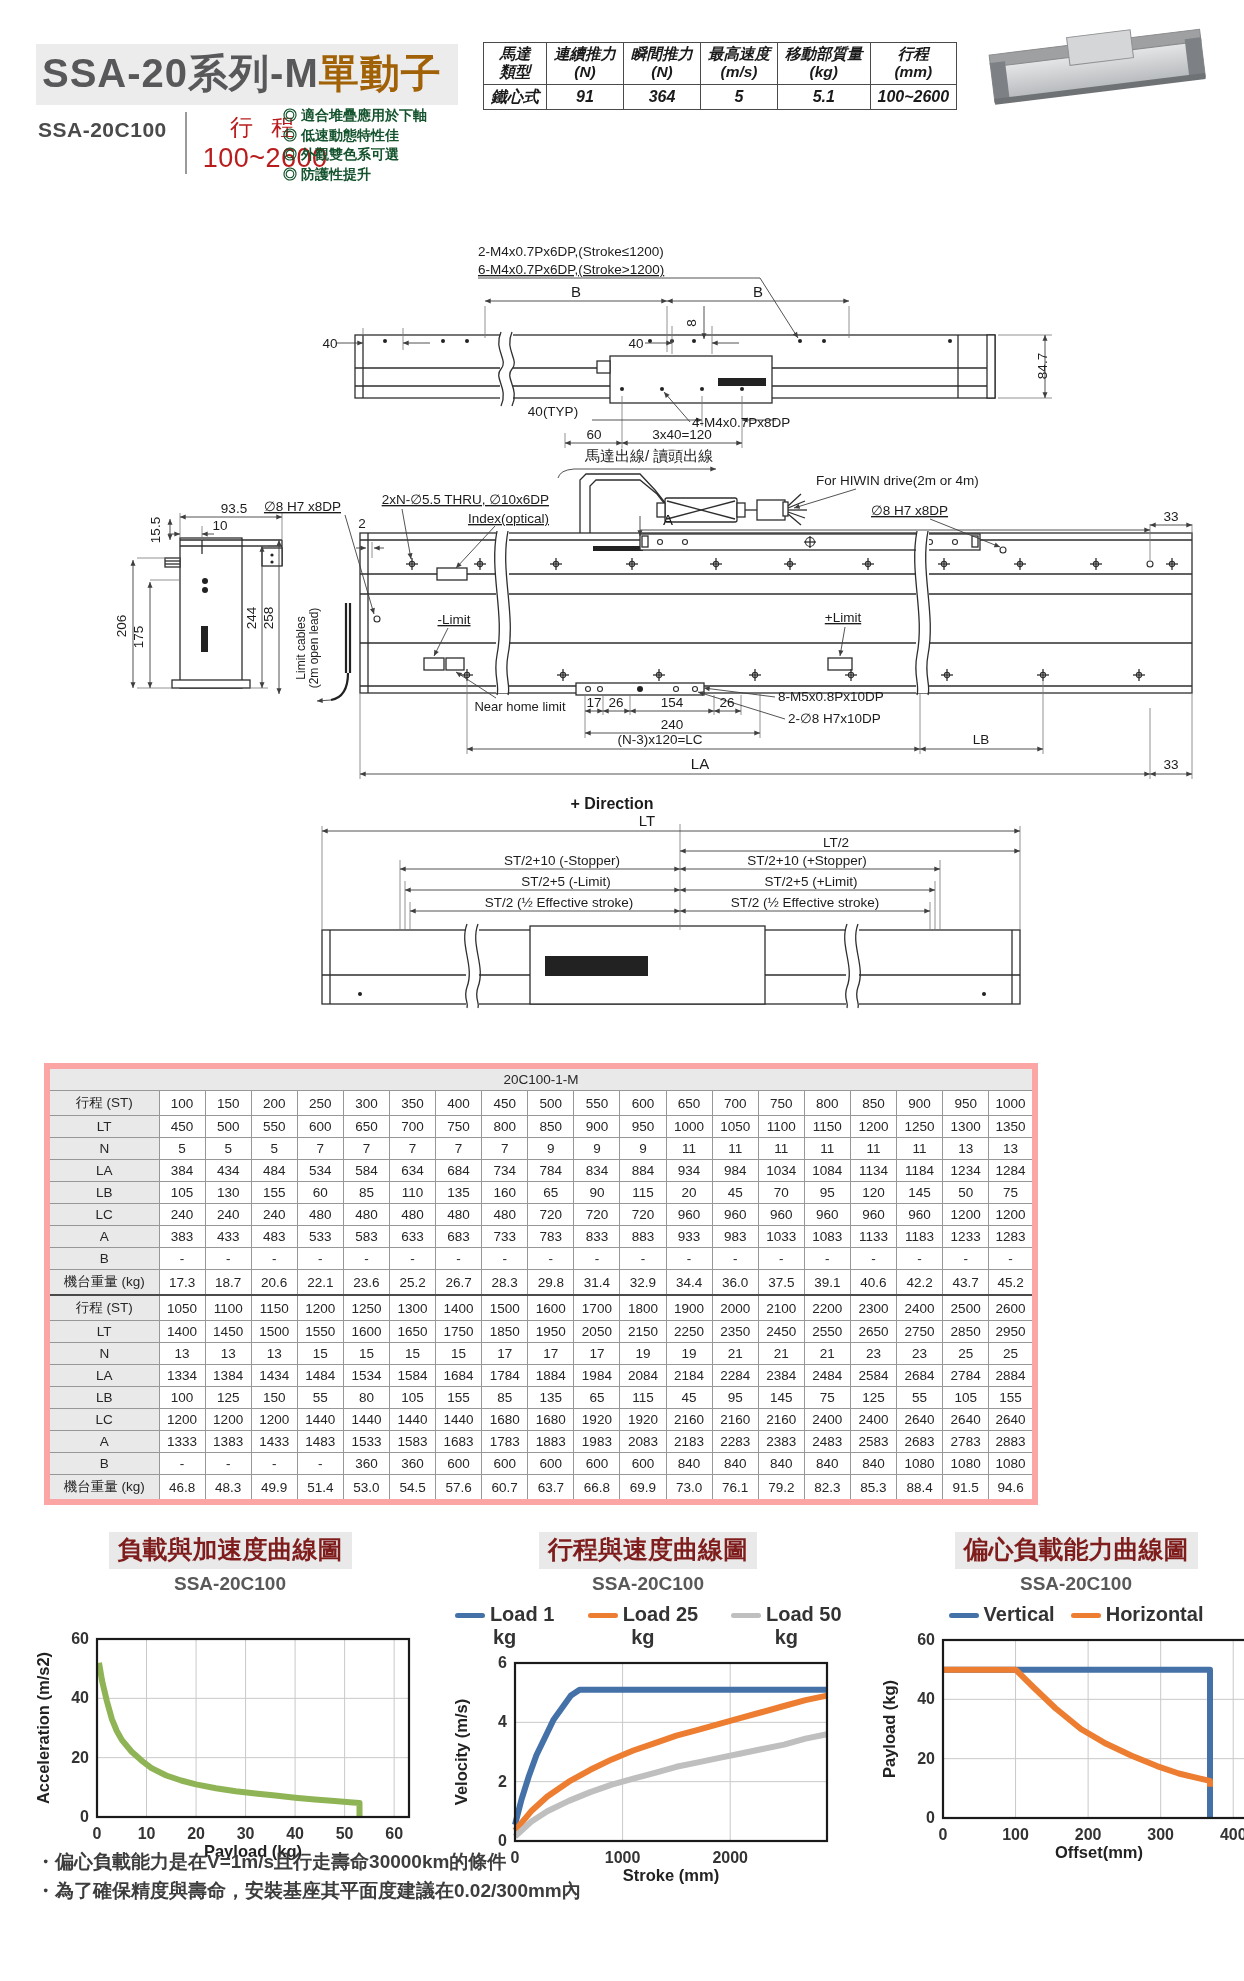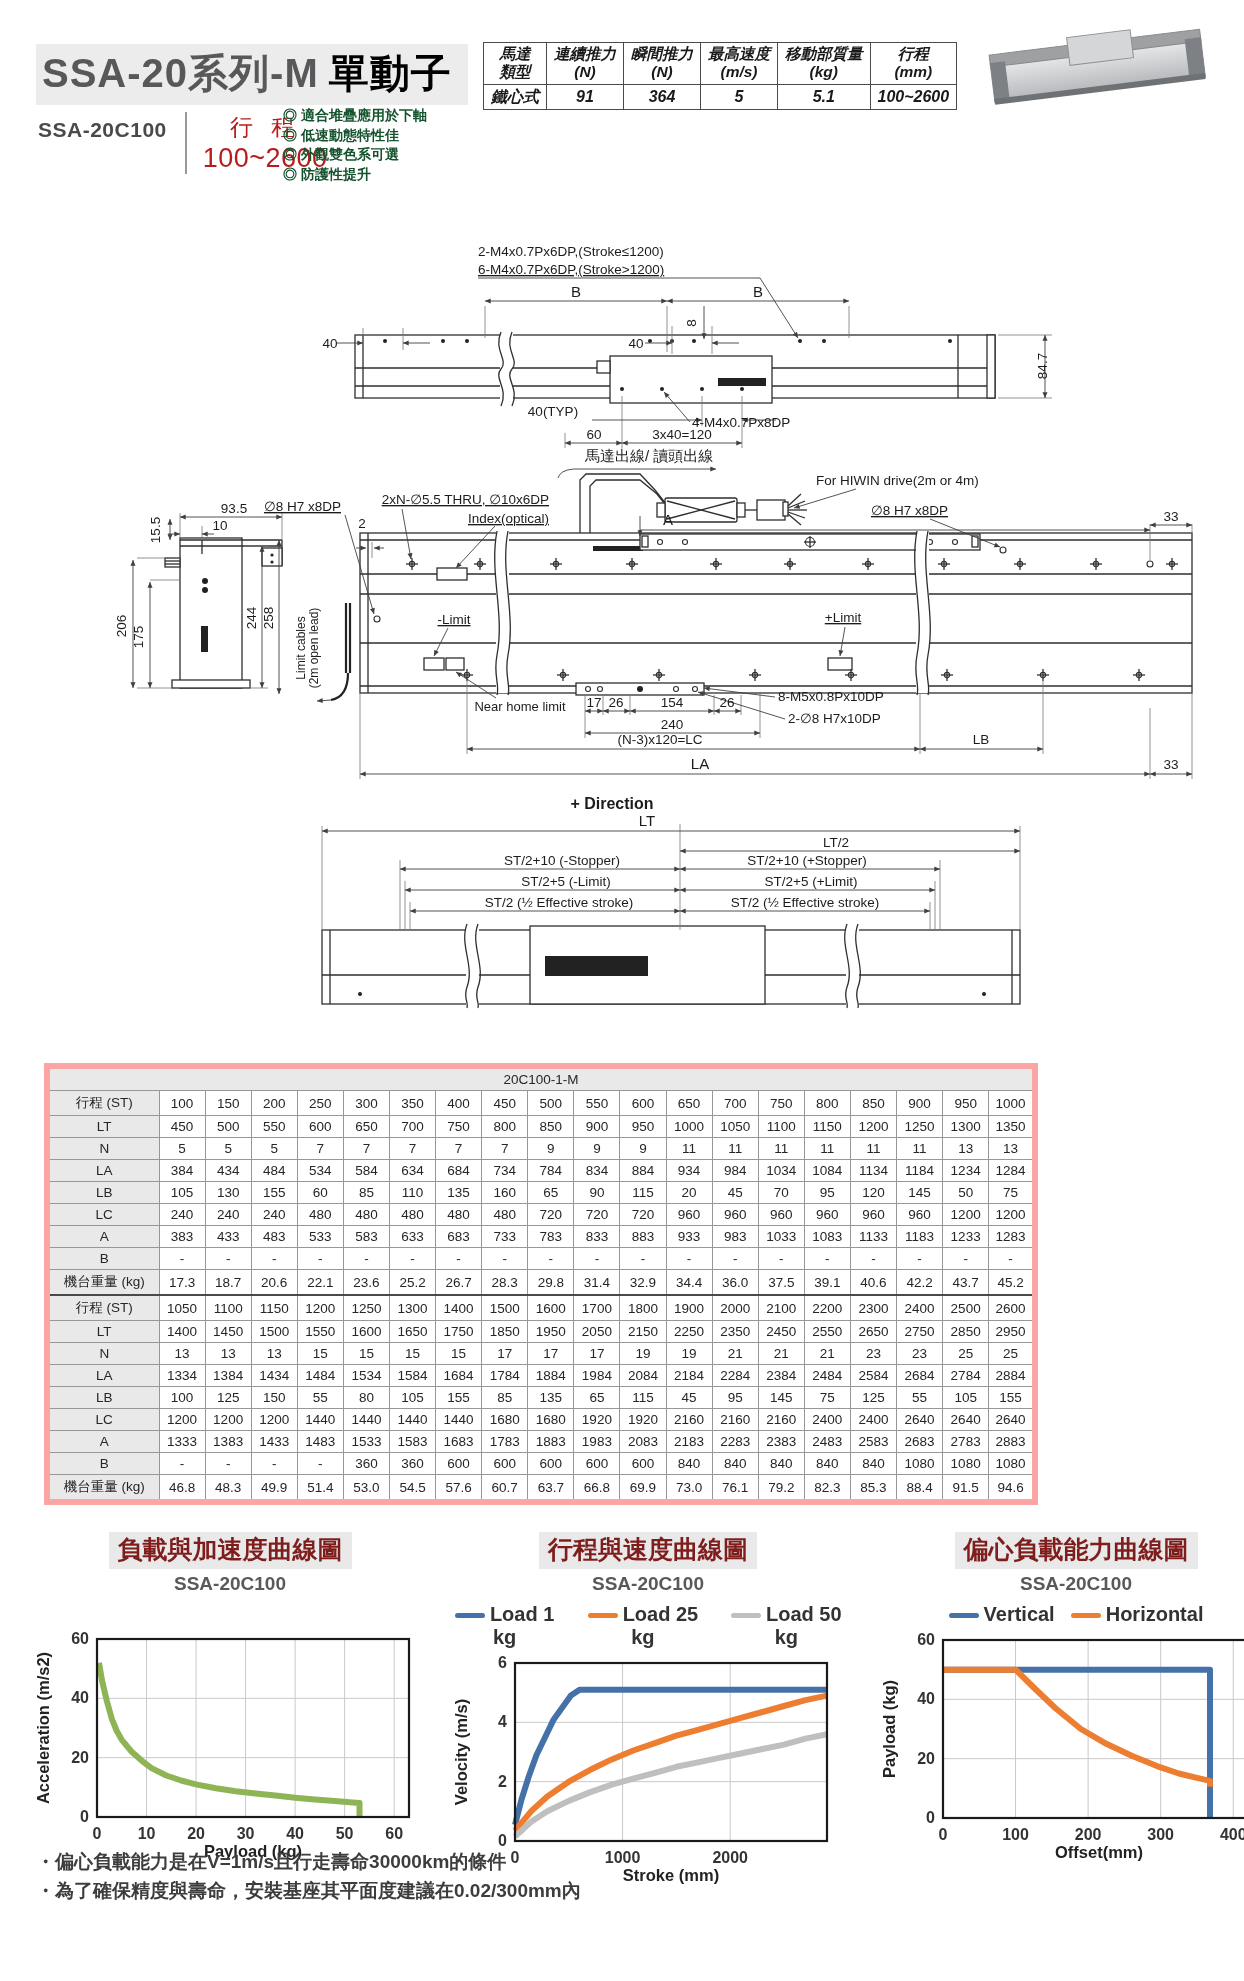--- a/index.html
+++ b/index.html
@@ -1,20 +1,20 @@
 <!DOCTYPE html>
 <html><head>
 <meta charset="utf-8">
 <style>
   html,body{margin:0;padding:0;background:#fff;}
   body{width:1244px;height:1981px;position:relative;font-family:"Liberation Sans",sans-serif;color:#222;overflow:hidden;outline:1px solid #d5d5d5;}
   .abs{position:absolute;}
   
   .title-row{left:36px;top:44px;background:#ececec;padding:2px 16px 4px 6px;font-size:40px;font-weight:bold;color:#58585a;letter-spacing:1px;white-space:nowrap;}
-  .title-row .green{color:#000000;margin-left:10px;}
+  .title-row .green{color:#a16207;margin-left:0;}
   .model-row{left:38px;top:112px;display:flex;align-items:flex-start;}
   .model{font-size:21px;font-weight:bold;color:#4a4a4a;letter-spacing:.5px;margin-top:6px;}
   .vline{width:2px;height:62px;background:#9a9a9a;margin:0 16px 0 18px;}
   .stroke-block{color:#b91c1c;font-weight:normal;text-align:center;}
   .stroke-block .l1{font-size:23px;letter-spacing:6px;}
   .stroke-block .l2{font-size:27px;letter-spacing:.5px;}
   .features{left:283px;top:106px;font-size:14px;font-weight:bold;color:#14532d;line-height:1.4;}
   
   .spec{left:483px;top:42px;border-collapse:collapse;font-style:italic;}
   .spec td{border:1.6px solid #4a4a4a;text-align:center;font-size:15.5px;font-weight:bold;color:#1a1a1a;line-height:1.18;padding:2px 7px;white-space:pre-line;}

